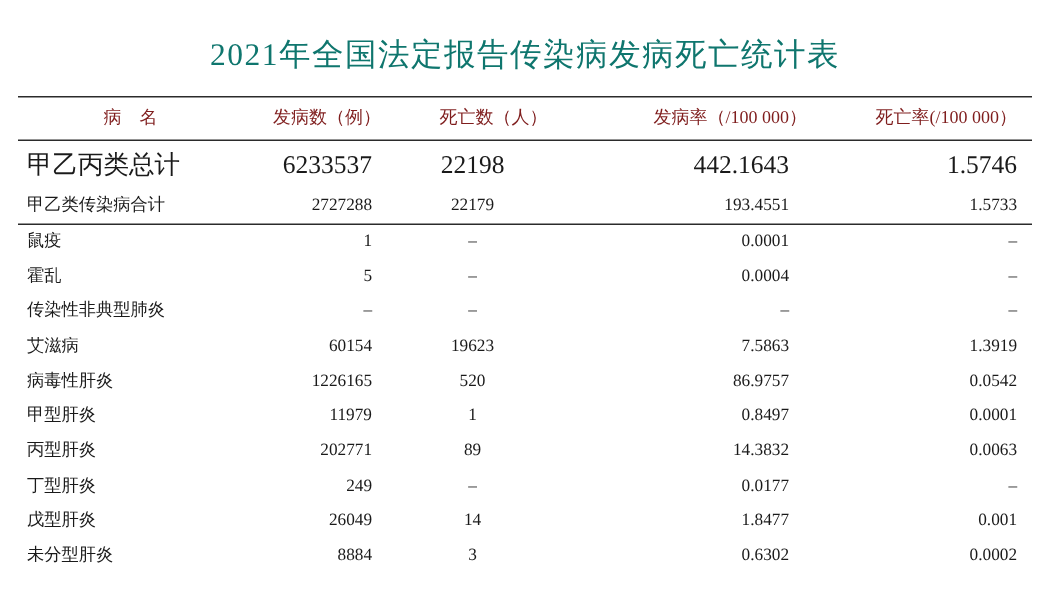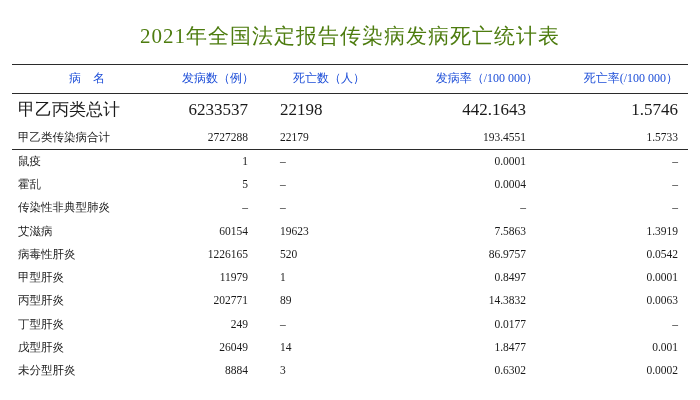--- a/index.html
+++ b/index.html
@@ -19,42 +19,42 @@
     width: 700px;
     height: 400px;
     box-sizing: border-box;
     padding: 0;
   }
   .title {
     text-align: center;
     font-family: "Liberation Serif", serif;
     font-size: 21px;
     letter-spacing: 1px;
-    color: #4d7c0f;
+    color: #0f766e;
     padding-top: 22px;
     padding-bottom: 14px;
     font-weight: 400;
   }
   table.stats {
     border-collapse: collapse;
     width: 676px;
     margin: 0 auto;
     table-layout: fixed;
     font-size: 11.5px;
   }
   table.stats col.c0 { width: 150px; }
   table.stats col.c1 { width: 112px; }
   table.stats col.c2 { width: 110px; }
   table.stats col.c3 { width: 160px; }
   table.stats col.c4 { width: 144px; }
 
   table.stats thead th {
     font-weight: 400;
     font-size: 12px;
-    color: #1d4ed8;
+    color: #7f1d1d;
     border-top: 1.6px solid #2b2b2b;
     border-bottom: 1px solid #2b2b2b;
     padding: 5px 6px 7px 6px;
     vertical-align: top;
     text-align: center;
     line-height: 1.35;
   }
   table.stats thead th.nm { text-align: center; }
   table.stats thead th.rate-head {
     text-align: right;
@@ -71,21 +71,21 @@
     font-size: 11.5px;
   }
   table.stats tbody td.name {
     text-align: left;
   }
   table.stats tbody td.num {
     text-align: right;
     padding-right: 26px;
   }
   table.stats tbody td.num2 {
-    text-align: left;
+    text-align: center;
     padding-right: 34px;
   }
   table.stats tbody td.num3 {
     text-align: right;
     padding-right: 18px;
   }
   table.stats tbody td.num4 {
     text-align: right;
     padding-right: 10px;
   }

